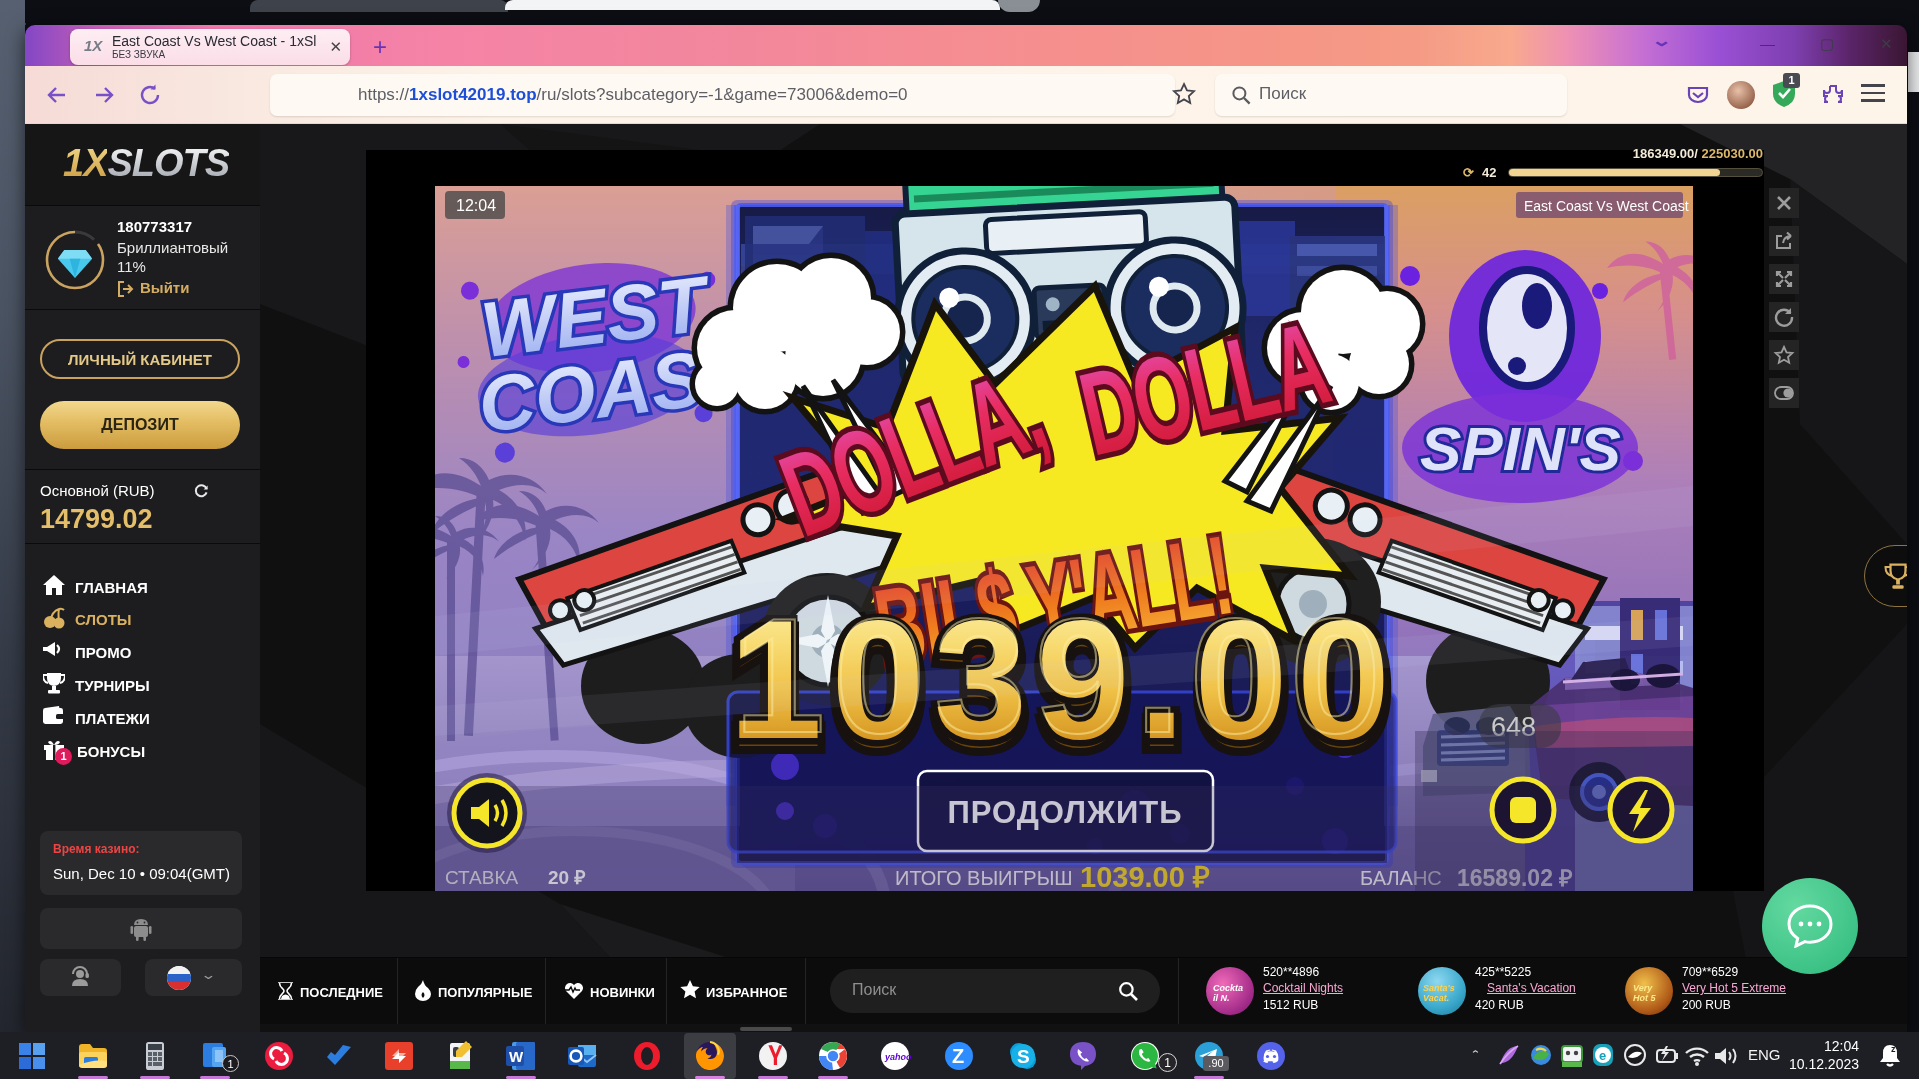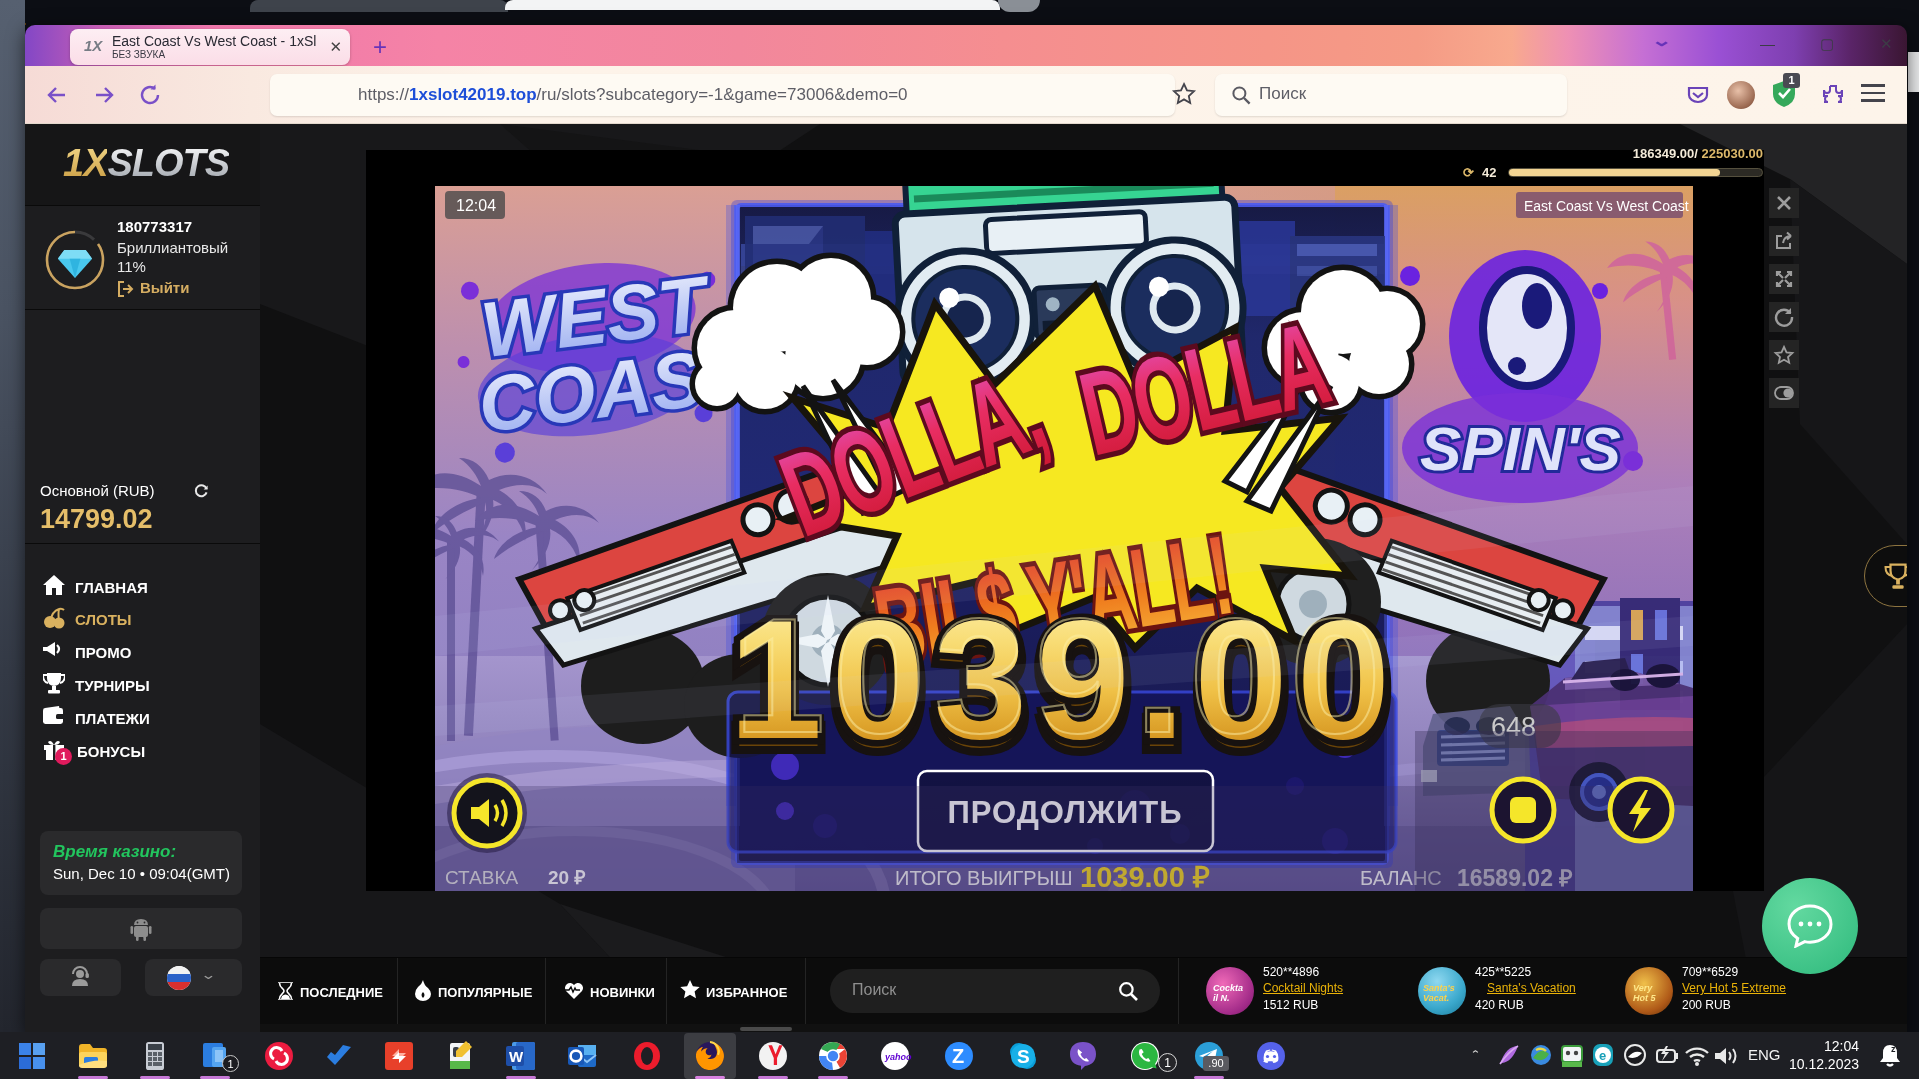--- a/index.html
+++ b/index.html
@@ -53,21 +53,21 @@
 
 .tool { left:1509px; width:30px; height:30px; background:#242424; color:#8d8d8d; text-align:center; }
 
 #botbar { left:0; top:833px; width:1647px; height:75px; background:#0c0c0c; border-top:1px solid #060606; }
 .bbtab { top:0; height:66px; color:#fff; font-size:13px; font-weight:bold; }
 .bbsep { top:0; width:1px; height:66px; background:#242424; }
 #botscroll { left:0; top:66px; width:1647px; height:9px; background:#111; }
 
 .wthumb { top:9px; width:48px; height:48px; border-radius:50%; }
 .wtext { font-size:12px; color:#fff; }
-.wtext.g { color:#eab308; text-decoration:underline; }
+.wtext.g { color:#f9a8d4; text-decoration:underline; }
 
 #chat { left:1502px; top:754px; width:96px; height:96px; border-radius:50%; background:radial-gradient(circle at 35% 30%,#63d9a0,#2eb97c); }
 
 #trophy { left:1604px; top:421px; width:86px; height:62px; background:#0d0d0d; border:1px solid #8d7440; border-radius:31px; }
 
 #taskbar { left:0; top:1032px; width:1919px; height:47px; background:#1e1f24; }
 .tb { position:absolute; top:7px; width:34px; height:34px; }
 .tbu { position:absolute; top:44px; width:30px; height:3px; background:#c678d6; border-radius:2px; }
 #tbclock { position:absolute; right:60px; top:5px; text-align:right; color:#fff; font-size:14px; line-height:18px; }
 </style>
@@ -622,20 +622,24 @@
         <div class="abs" style="left:92px;top:11px;font-size:15px;font-weight:bold;color:#fff;">180773317</div>
         <div class="abs" style="left:92px;top:32px;font-size:15px;color:#e8e8e8;">Бриллиантовый</div>
         <div class="abs" style="left:92px;top:51px;font-size:15px;color:#e8e8e8;">11%</div>
         <svg class="abs" style="left:92px;top:74px;" width="17" height="16" viewBox="0 0 17 16">
             <path d="M7 1 H2 V15 H7" stroke="#d5ad62" stroke-width="2" fill="none"></path>
             <path d="M6 8 H15 M11 4 l4 4 -4 4" stroke="#d5ad62" stroke-width="2" fill="none"></path>
           </svg>
         <div class="abs" style="left:115px;top:72px;font-size:15px;font-weight:bold;color:#d5ad62;">Выйти</div>
       </div>
 
+      <div class="abs sb-sec" style="top:187px;height:159px;">
+        <div class="abs goldbtn-o" style="left:15px;top:28px;width:200px;height:40px;line-height:37px;">ЛИЧНЫЙ КАБИНЕТ</div>
+        <div class="abs goldbtn-f" style="left:15px;top:90px;width:200px;height:48px;line-height:48px;">ДЕПОЗИТ</div>
+      </div>
 
       <div class="abs sb-sec" style="top:347px;height:73px;">
         <div class="abs" style="left:15px;top:11px;font-size:15px;color:#fff;">Основной (RUB)</div>
         <svg class="abs" style="left:168px;top:11px;" width="17" height="17" viewBox="0 0 17 17">
             <path d="M13.6 7 a5.5 5.5 0 1 0 0 3.4" stroke="#e8e8e8" stroke-width="2" fill="none"></path>
             <path d="M14.6 3.4 v4 h-4" fill="#e8e8e8"></path>
           </svg>
         <div class="abs" style="left:15px;top:33px;font-size:27px;font-weight:bold;color:#e5be69;">14799.02</div>
       </div>
 
@@ -684,21 +688,21 @@
               <rect x="3" y="11" width="16" height="10" fill="#fff"></rect>
               <path d="M11 6 Q6 6 5 3 Q8 0 11 6 Q14 0 17 3 Q16 6 11 6" fill="#fff"></path>
               <rect x="10" y="6" width="2.4" height="15" fill="#1d1d1f"></rect>
             </svg>
           <span style="left:34px;">БОНУСЫ</span>
           <div style="position:absolute;left:12px;top:9px;width:17px;height:17px;border-radius:50%;background:#e01b5d;color:#fff;font-size:11px;font-weight:bold;text-align:center;line-height:17px;">1</div>
         </div>
       </div>
 
       <div class="abs graybox" style="left:15px;top:707px;width:202px;height:64px;">
-        <div class="abs" style="left:13px;top:11px;font-size:17px;font-weight:bold;color:#22c55e;font-style:italic;">Время казино:</div>
+        <div class="abs" style="left:13px;top:11px;font-size:12px;font-weight:bold;color:#ef4444;">Время казино:</div>
         <div class="abs" style="left:13px;top:34px;font-size:15px;color:#fff;">Sun, Dec 10 • 09:04(GMT)</div>
       </div>
 
       <div class="abs graybox" style="left:15px;top:784px;width:202px;height:41px;">
         <svg class="abs" style="left:90px;top:9px;" width="22" height="24" viewBox="0 0 22 24">
             <path d="M4 8 Q4 2 11 2 Q18 2 18 8 Z" fill="#8d8d8d"></path>
             <rect x="4" y="9" width="14" height="11" rx="2" fill="#8d8d8d"></rect>
             <rect x="0.5" y="9" width="2.6" height="8" rx="1.3" fill="#8d8d8d"></rect>
             <rect x="18.9" y="9" width="2.6" height="8" rx="1.3" fill="#8d8d8d"></rect>
             <rect x="6" y="19" width="2.6" height="5" rx="1.2" fill="#8d8d8d"></rect>

